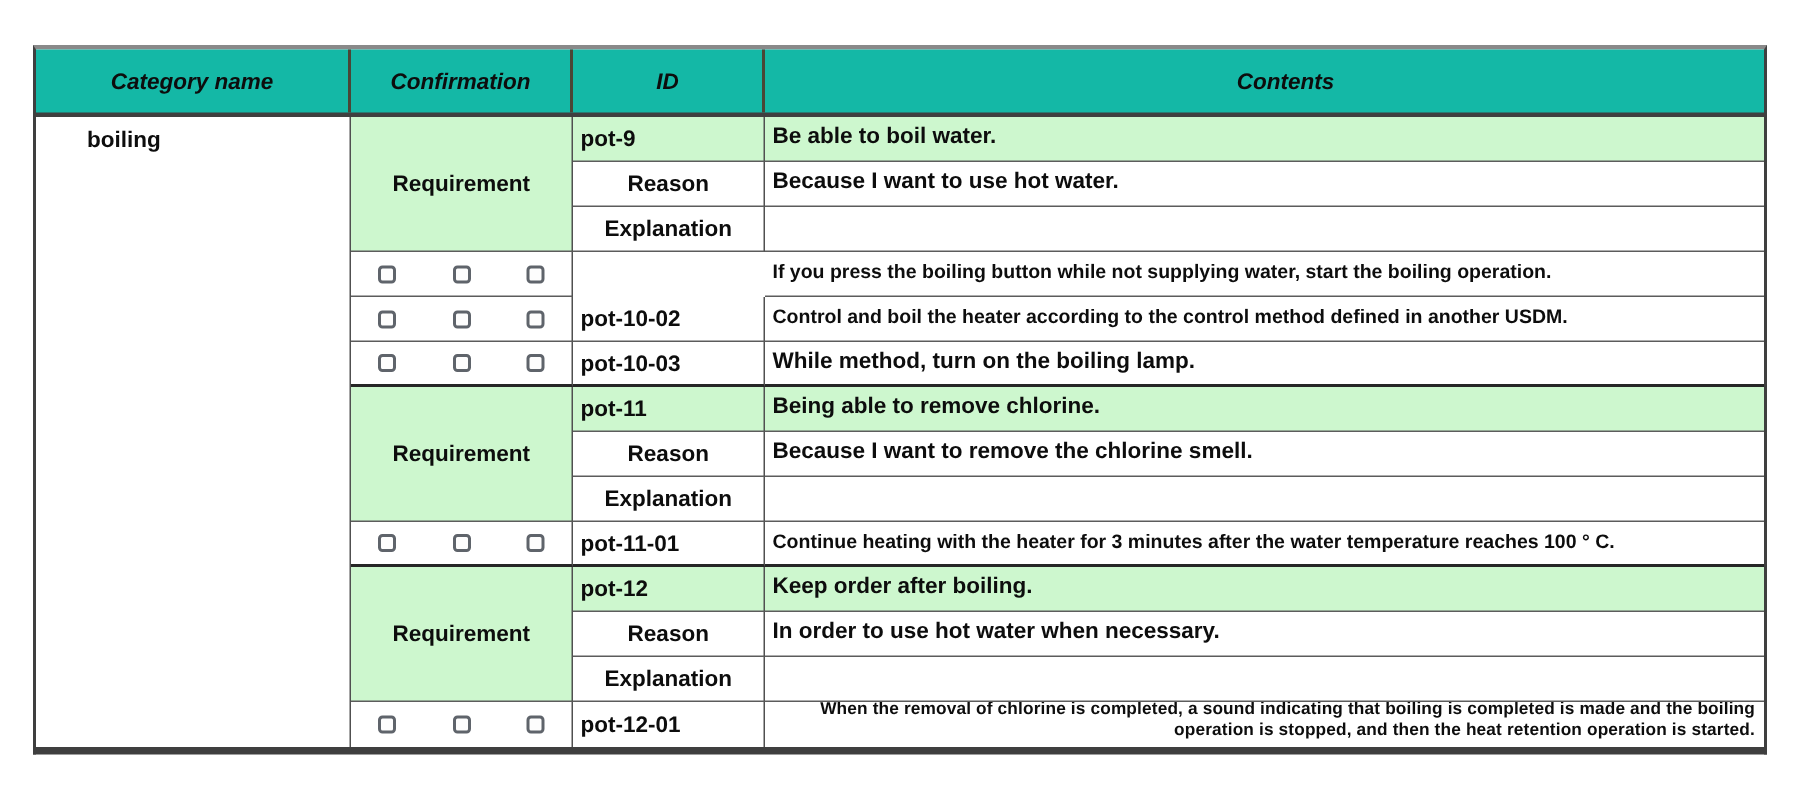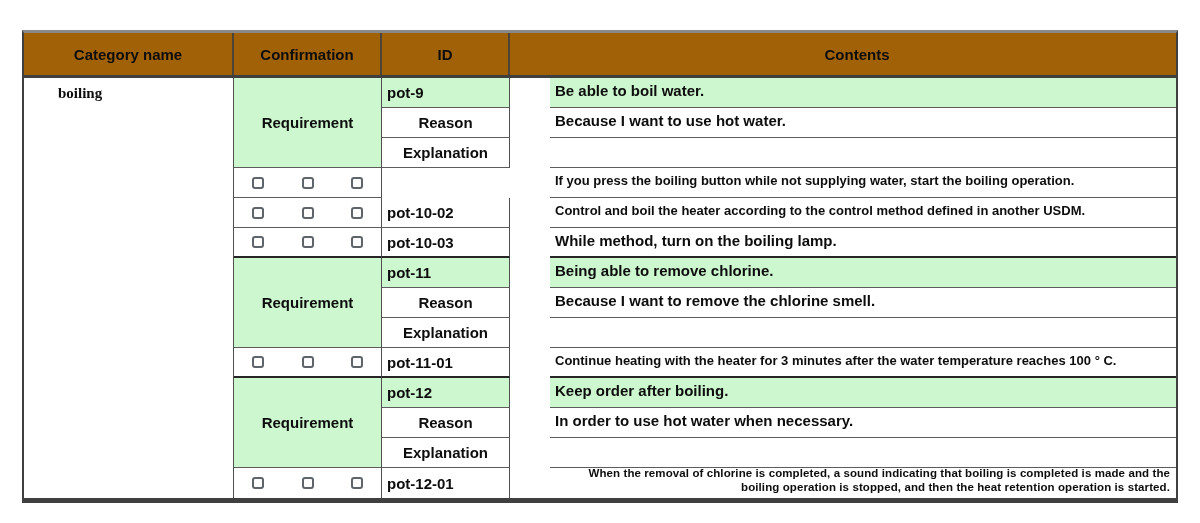--- a/index.html
+++ b/index.html
@@ -21,22 +21,23 @@
     border-top: 3px solid #898989;
     border-bottom: 5px solid #3f3f3f;
     font-weight: bold;
     color: #0d0d0d;
     background: #ffffff;
   }
   .hdr {
     display: grid;
     grid-template-columns: 210px 148px 128px 1fr;
     height: 42px;
-    background: #a16207;
+    background: #14b8a6;
     border-bottom: 3px solid #3f3f3f;
+    font-style: italic;
   }
   .hcell {
     display: flex;
     align-items: center;
     justify-content: center;
     font-size: 15px;
     border-right: 2px solid #4a4536;
     box-sizing: border-box;
   }
   .hcell:last-child { border-right: none; margin-left: 28px; }
@@ -58,34 +59,33 @@
   .tb   { border-bottom: 2.5px solid #262626; }   
   .nb   { border-bottom: none; }                  
 
   .cat {
     grid-column: 1;
     grid-row: 1 / 15;
     align-items: flex-start;
     padding: 7px 0 14px 34px;
     font-size: 15px;
     border-bottom: none;
-    font-family: Liberation Serif, serif;
   }
   .conf { grid-column: 2; justify-content: center; font-size: 15px; text-align: center; }
   .boxes { justify-content: space-between; padding: 0 18px; }
   .cb {
     width: 8px;
     height: 8px;
     border: 2.5px solid #5f646b;
     border-radius: 3px;
     background: #fdfdfd;
   }
   .id { grid-column: 3; padding-left: 5px; font-size: 15px; }
   .id.lbl { justify-content: center; padding-left: 0; }
-  .content { grid-column: 4; border-right: none; padding: 0 6px 4px 5px; font-size: 15px; margin-left: 40px; }
+  .content { grid-column: 4; border-right: none; padding: 0 6px 4px 5px; font-size: 15px; }
   .fz13 { font-size: 13px; }
   .fz12 { font-size: 11.5px; line-height: 1.2; letter-spacing: 0.1px; text-align: right; }
 </style>
 </head>
 <body>
 
 <div class="usdm">
 
   <div class="hdr">
     <div class="hcell">Category name</div>

